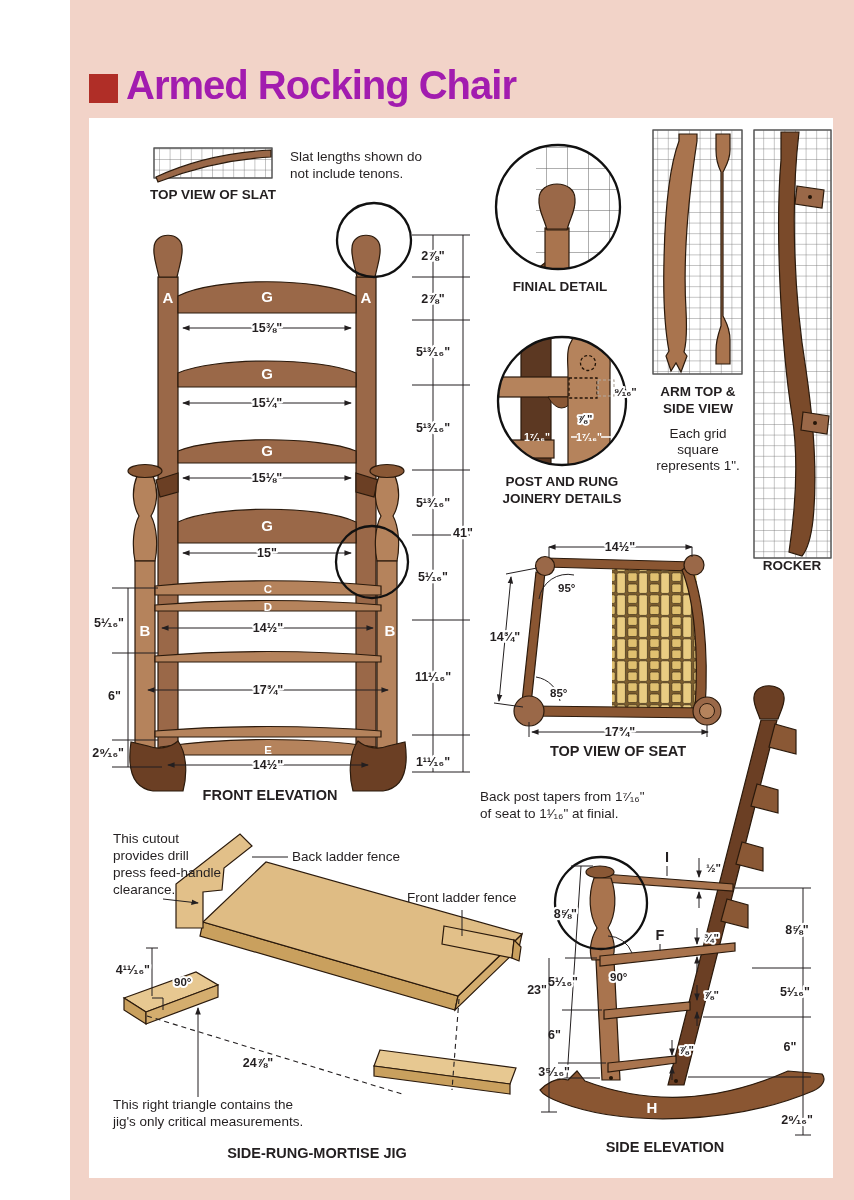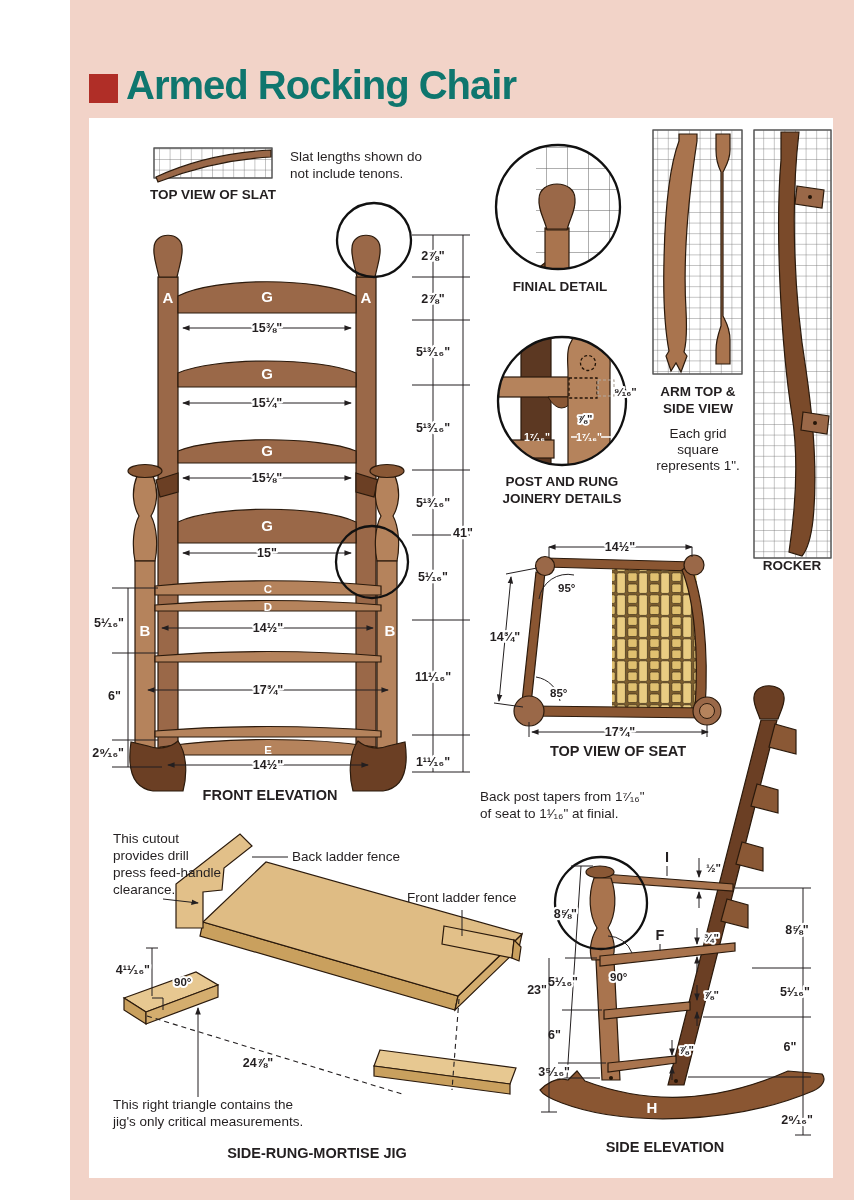--- a/index.html
+++ b/index.html
@@ -2,21 +2,21 @@
 <html><head>
 <meta charset="utf-8">
 <style>
   html,body{margin:0;padding:0;background:#ffffff;}
   .stage{position:relative;width:854px;height:1200px;background:#ffffff;overflow:hidden;
          font-family:"Liberation Sans",sans-serif;}
   .page-bg{position:absolute;left:70px;top:0;width:784px;height:1200px;background:#f2d3c8;}
   .panel{position:absolute;left:89px;top:118px;width:744px;height:1060px;background:#ffffff;}
   .title-square{position:absolute;left:89px;top:74px;width:29px;height:29px;background:#b02e27;}
   .page-title{position:absolute;left:126px;top:63px;font-size:40px;font-weight:bold;
-              color:#0f766e;letter-spacing:-1px;white-space:nowrap;}
+              color:#a21caf;letter-spacing:-1px;white-space:nowrap;}
   svg{position:absolute;left:0;top:0;}
   .cap{font:700 13.5px "Liberation Sans",sans-serif;fill:#231f20;}
   .cap2{font:700 14.5px "Liberation Sans",sans-serif;fill:#231f20;}
   .note{font:400 13.5px "Liberation Sans",sans-serif;fill:#231f20;}
   .dim{font:700 12.5px "Liberation Sans",sans-serif;fill:#231f20;paint-order:stroke;
        stroke:#ffffff;stroke-width:4.5px;stroke-linejoin:round;}
   .dim2{font:700 11.5px "Liberation Sans",sans-serif;fill:#231f20;paint-order:stroke;
        stroke:#ffffff;stroke-width:4px;stroke-linejoin:round;}
   .wdim{font:700 10.5px "Liberation Sans",sans-serif;fill:#ffffff;}
   .wl{font:700 15px "Liberation Sans",sans-serif;fill:#ffffff;}

